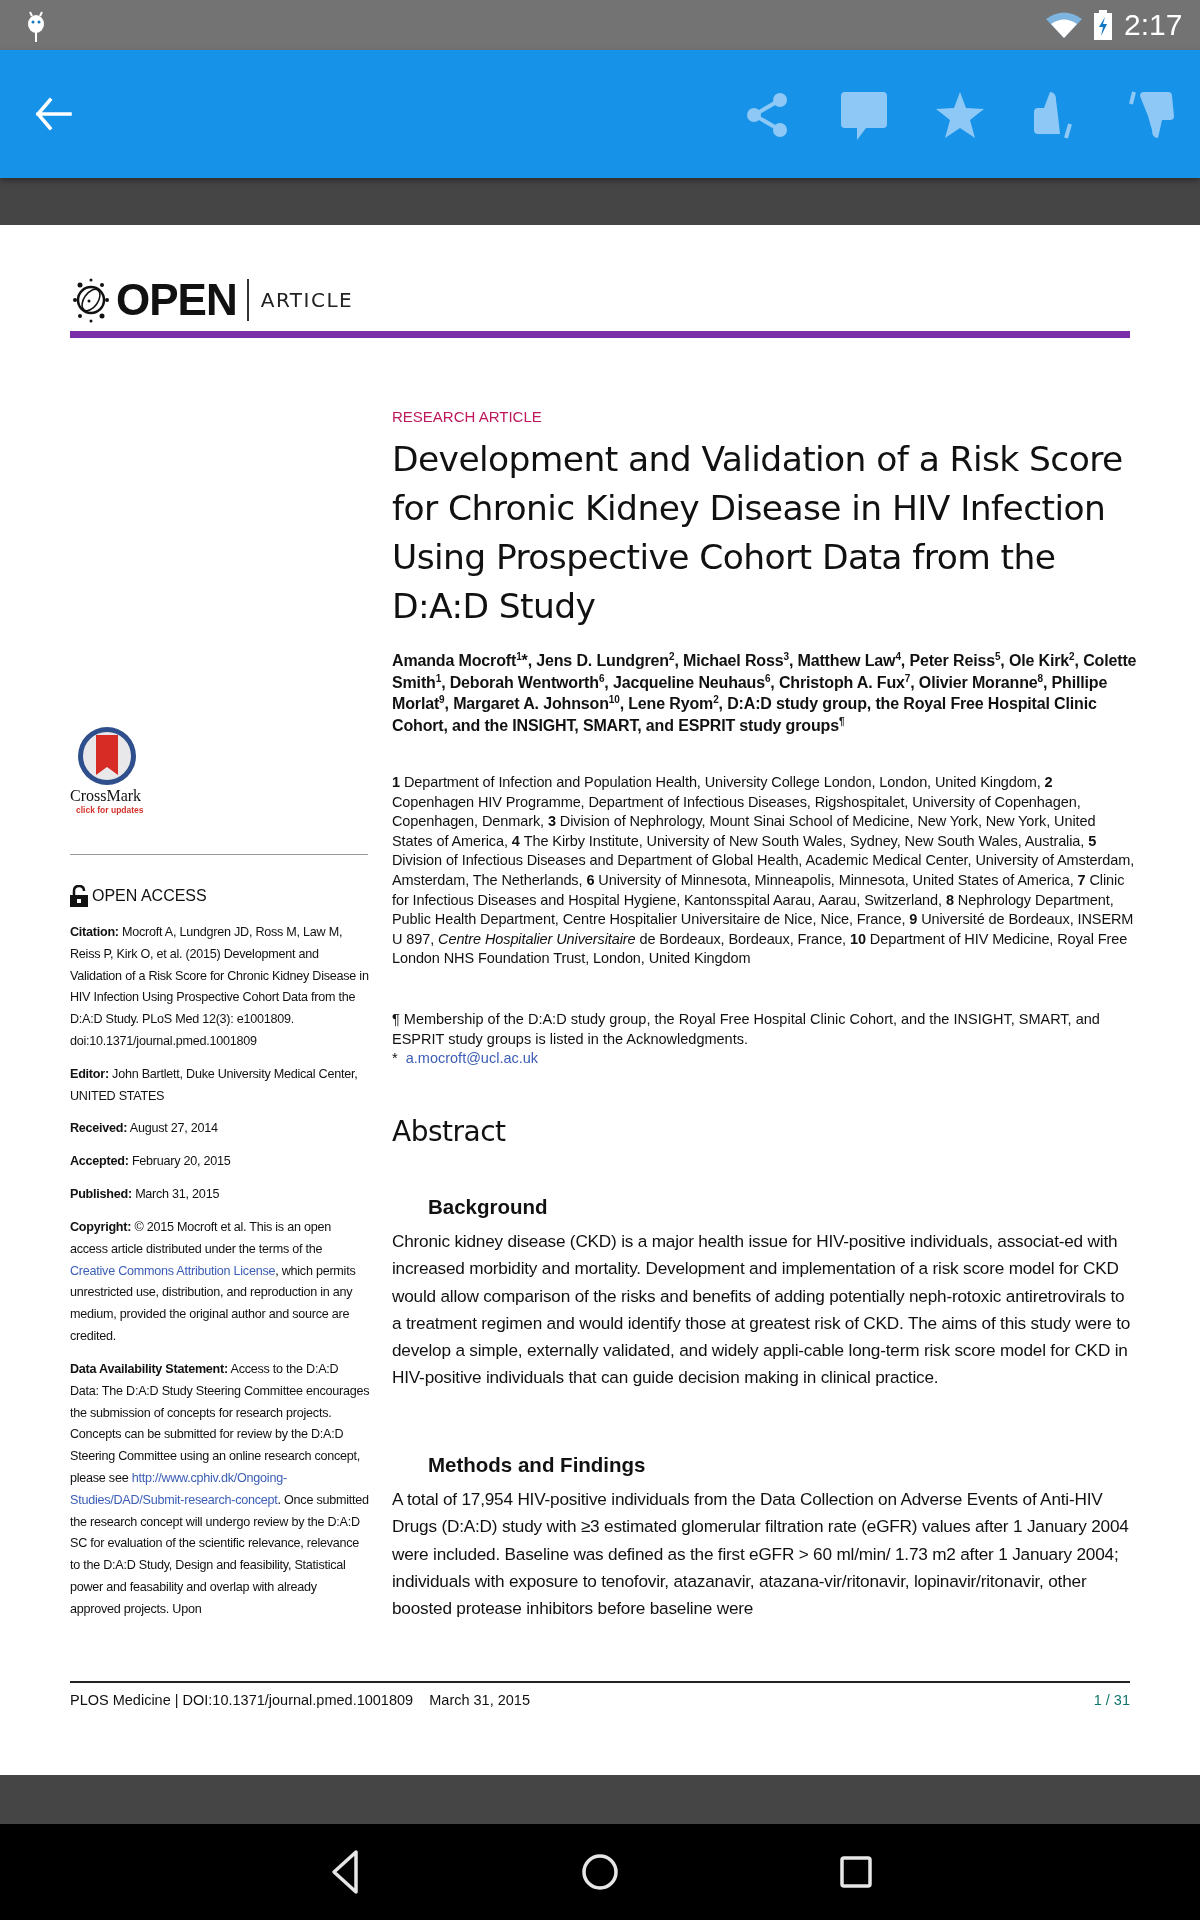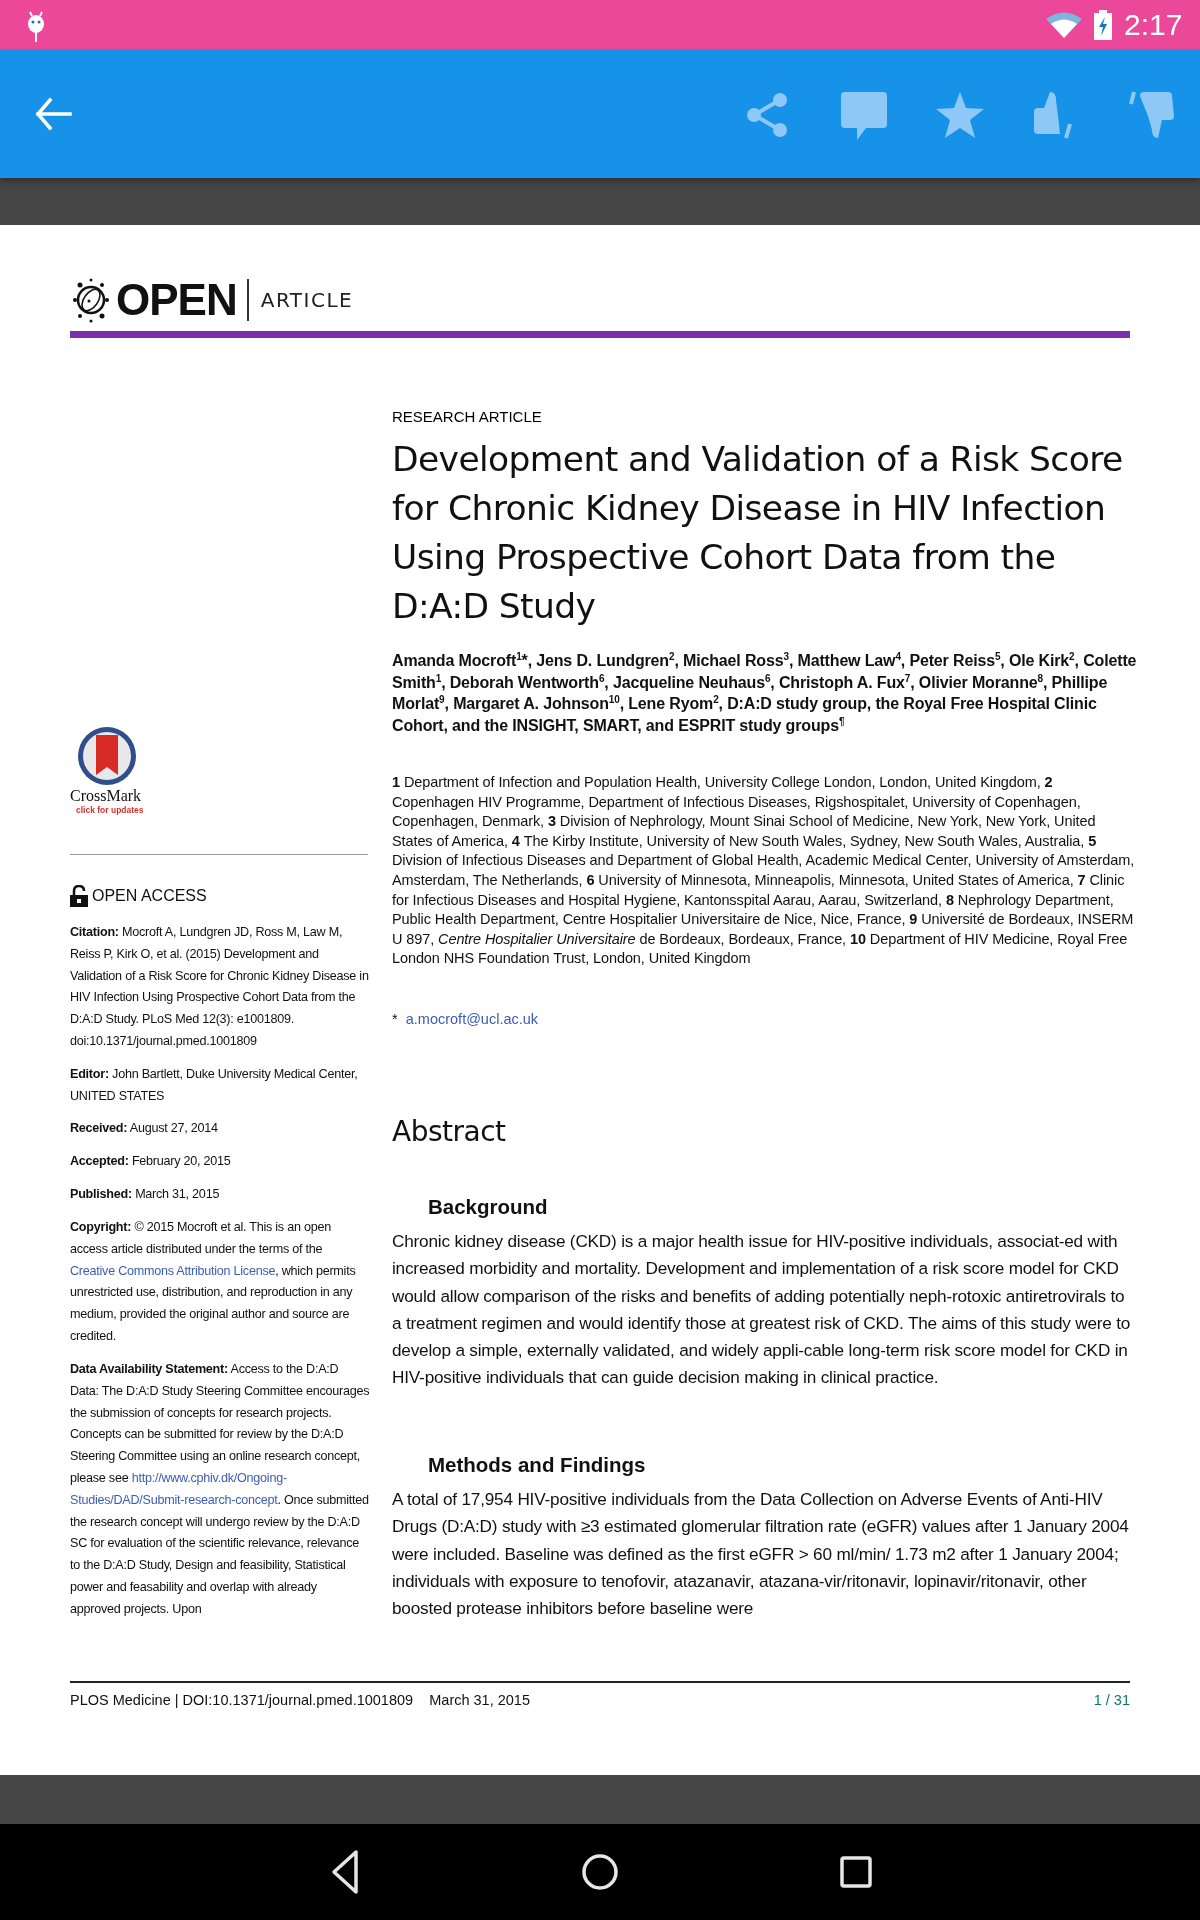--- a/index.html
+++ b/index.html
@@ -1,38 +1,38 @@
 <!DOCTYPE html>
 <html><head>
 <meta charset="utf-8">
 <style>
   * { box-sizing: border-box; margin: 0; padding: 0; }
   html, body { width: 1200px; height: 1920px; overflow: hidden; background: #454545; }
   body { position: relative; font-family: "Liberation Sans", sans-serif; color: #111; }
 
-  .statusbar { position: absolute; left: 0; top: 0; width: 1200px; height: 50px; background: #ec4899; }
+  .statusbar { position: absolute; left: 0; top: 0; width: 1200px; height: 50px; background: #737373; }
   .statusbar .debug-icon { position: absolute; left: 22px; top: 10px; width: 28px; height: 32px; }
   .statusbar .wifi-icon { position: absolute; left: 1046px; top: 12px; width: 36px; height: 26px; }
   .statusbar .battery-icon { position: absolute; left: 1094px; top: 10px; width: 18px; height: 30px; }
   .statusbar .clock { position: absolute; left: 1124px; top: 8px; color: #fff; font-size: 30px; font-family: "Liberation Sans", sans-serif; }
 
   .appbar { position: absolute; left: 0; top: 50px; width: 1200px; height: 128px; background: #1693e8; box-shadow: 0 3px 6px rgba(0,0,0,0.35); z-index: 2; }
   .appbar .back-btn { position: absolute; left: 30px; top: 44px; width: 46px; height: 40px; cursor: pointer; }
   .appbar .action { position: absolute; top: 40px; width: 52px; height: 50px; cursor: pointer; }
 
   .page { position: absolute; left: 0; top: 225px; width: 1200px; height: 1550px; background: #fff; }
 
   .logo { position: absolute; left: 70px; top: 50px; height: 50px; display: flex; align-items: center; }
   .logo .plos { font-family: "Liberation Sans", sans-serif; font-weight: bold; font-size: 44px; letter-spacing: -1px; margin-left: 4px; color: #111; }
   .logo .sep { width: 2px; height: 42px; background: #333; margin: 0 12px 0 10px; }
   .logo .journal { font-size: 20px; letter-spacing: 1.5px; color: #222; font-family: "DejaVu Sans", sans-serif; }
   .purple-rule { position: absolute; left: 70px; top: 106px; width: 1060px; height: 7px; background: #7a2fa8; }
 
   .main { position: absolute; left: 392px; top: 0; width: 740px; }
-  .kicker { position: absolute; top: 183px; left: 0; font-size: 15px; color: #000000; }
+  .kicker { position: absolute; top: 183px; left: 0; font-size: 15px; color: #be185d; }
   .title { position: absolute; top: 210px; left: 0; width: 760px; font-family: "DejaVu Sans", sans-serif; font-size: 34.5px; line-height: 49px; color: #111; font-weight: normal; letter-spacing: -0.6px; }
   .authors { position: absolute; top: 425px; left: 0; width: 745px; font-weight: bold; font-size: 16px; line-height: 21.5px; color: #111; letter-spacing: -0.15px; }
   .authors sup { font-size: 10px; line-height: 0; }
   .affils { position: absolute; top: 548px; left: 0; width: 745px; font-size: 14.5px; line-height: 19.6px; color: #111; letter-spacing: -0.1px; }
   .note { position: absolute; top: 785px; left: 0; width: 745px; font-size: 14.5px; line-height: 19.6px; color: #111; }
   .note .email { color: #3b5db5; text-decoration: none; }
   .h-abstract { position: absolute; top: 890px; left: 0; font-family: "DejaVu Sans", sans-serif; font-size: 28px; color: #111; font-weight: normal; letter-spacing: -0.5px; }
   .h-sub { position: absolute; left: 0; font-weight: bold; font-size: 20.5px; color: #111; margin-left: 36px; }
   .para { position: absolute; left: 0; width: 745px; font-size: 17.2px; line-height: 27.3px; color: #111; letter-spacing: -0.2px; }
 
@@ -176,20 +176,21 @@
       <span>Access to the D:A:D Data: The D:A:D Study Steering Committee encourages the submission of concepts for research projects. Concepts can be submitted for review by the D:A:D Steering Committee using an online research concept, please see </span><a>http://www.cphiv.dk/Ongoing-Studies/DAD/Submit-research-concept</a><span>. Once submitted the research concept will undergo review by the D:A:D SC for evaluation of the scientific relevance, relevance to the D:A:D Study, Design and feasibility, Statistical power and feasability and overlap with already approved projects. Upon</span>
     </div>
   </div>
 
   <div class="main">
     <div class="kicker">RESEARCH ARTICLE</div>
     <h1 class="title">Development and Validation of a Risk Score for Chronic Kidney Disease in HIV Infection Using Prospective Cohort Data from the D:A:D Study</h1>
     <div class="authors" id="authors"><span>Amanda Mocroft</span><sup>1</sup>*, <span>Jens D. Lundgren</span><sup>2</sup>, <span>Michael Ross</span><sup>3</sup>, <span>Matthew Law</span><sup>4</sup>, <span>Peter Reiss</span><sup>5</sup>, <span>Ole Kirk</span><sup>2</sup>, <span>Colette Smith</span><sup>1</sup>, <span>Deborah Wentworth</span><sup>6</sup>, <span>Jacqueline Neuhaus</span><sup>6</sup>, <span>Christoph A. Fux</span><sup>7</sup>, <span>Olivier Moranne</span><sup>8</sup>, <span>Phillipe Morlat</span><sup>9</sup>, <span>Margaret A. Johnson</span><sup>10</sup>, <span>Lene Ryom</span><sup>2</sup>, <span>D:A:D study group, the Royal Free Hospital Clinic Cohort, and the INSIGHT, SMART, and ESPRIT study groups</span><sup>¶</sup></div>
     <div class="affils" id="affils"><span><b>1 </b> Department of Infection and Population Health, University College London, London, United Kingdom,</span> <span><b>2 </b> Copenhagen HIV Programme, Department of Infectious Diseases, Rigshospitalet, University of Copenhagen, Copenhagen, Denmark,</span> <span><b>3 </b> Division of Nephrology, Mount Sinai School of Medicine, New York, New York, United States of America,</span> <span><b>4 </b> The Kirby Institute, University of New South Wales, Sydney, New South Wales, Australia,</span> <span><b>5 </b> Division of Infectious Diseases and Department of Global Health, Academic Medical Center, University of Amsterdam, Amsterdam, The Netherlands,</span> <span><b>6 </b> University of Minnesota, Minneapolis, Minnesota, United States of America,</span> <span><b>7 </b> Clinic for Infectious Diseases and Hospital Hygiene, Kantonsspital Aarau, Aarau, Switzerland,</span> <span><b>8 </b> Nephrology Department, Public Health Department, Centre Hospitalier Universitaire de Nice, Nice, France,</span> <span><b>9 </b> Université de Bordeaux, INSERM U 897, <i>Centre Hospitalier Universitaire</i> de Bordeaux, Bordeaux, France,</span> <span><b>10 </b> Department of HIV Medicine, Royal Free London NHS Foundation Trust, London, United Kingdom</span> </div>
     <div class="note">
+      <div>¶ Membership of the D:A:D study group, the Royal Free Hospital Clinic Cohort, and the INSIGHT, SMART, and ESPRIT study groups is listed in the Acknowledgments.</div>
       <div>
         <span>*</span>&nbsp;
         <a class="email">a.mocroft@ucl.ac.uk</a>
       </div>
     </div>
     <h2 class="h-abstract">Abstract</h2>
     <h3 class="h-sub" style="top:970px">Background</h3>
     <p class="para" style="top:1003px">Chronic kidney disease (CKD) is a major health issue for HIV-positive individuals, associat-ed with increased morbidity and mortality. Development and implementation of a risk score model for CKD would allow comparison of the risks and benefits of adding potentially neph-rotoxic antiretrovirals to a treatment regimen and would identify those at greatest risk of CKD. The aims of this study were to develop a simple, externally validated, and widely appli-cable long-term risk score model for CKD in HIV-positive individuals that can guide decision making in clinical practice.</p>
     <h3 class="h-sub" style="top:1228px">Methods and Findings</h3>
     <p class="para" style="top:1261px">A total of 17,954 HIV-positive individuals from the Data Collection on Adverse Events of Anti-HIV Drugs (D:A:D) study with ≥3 estimated glomerular filtration rate (eGFR) values after 1 January 2004 were included. Baseline was defined as the first eGFR &gt; 60 ml/min/ 1.73 m2 after 1 January 2004; individuals with exposure to tenofovir, atazanavir, atazana-vir/ritonavir, lopinavir/ritonavir, other boosted protease inhibitors before baseline were</p>

